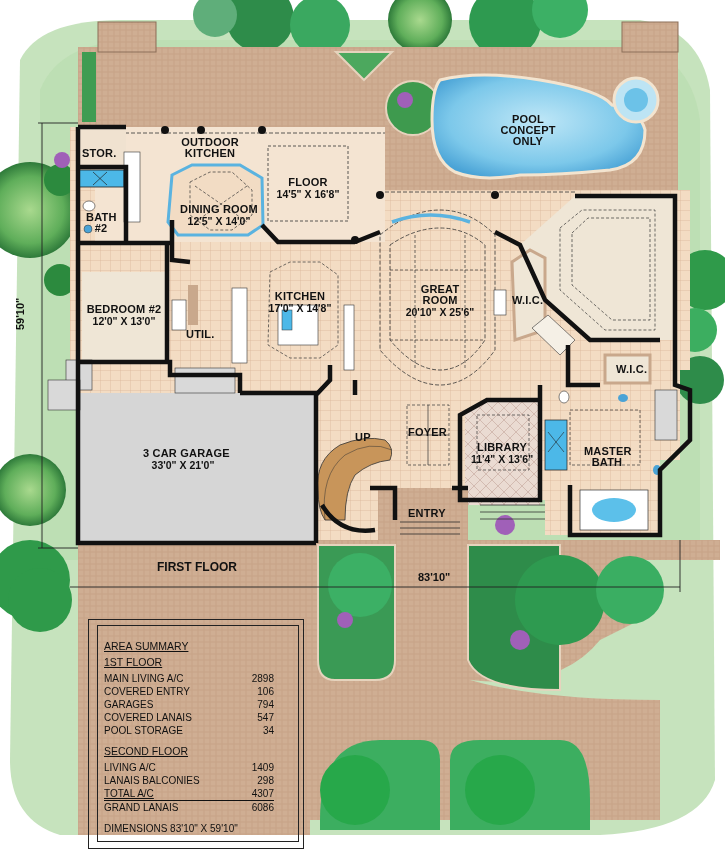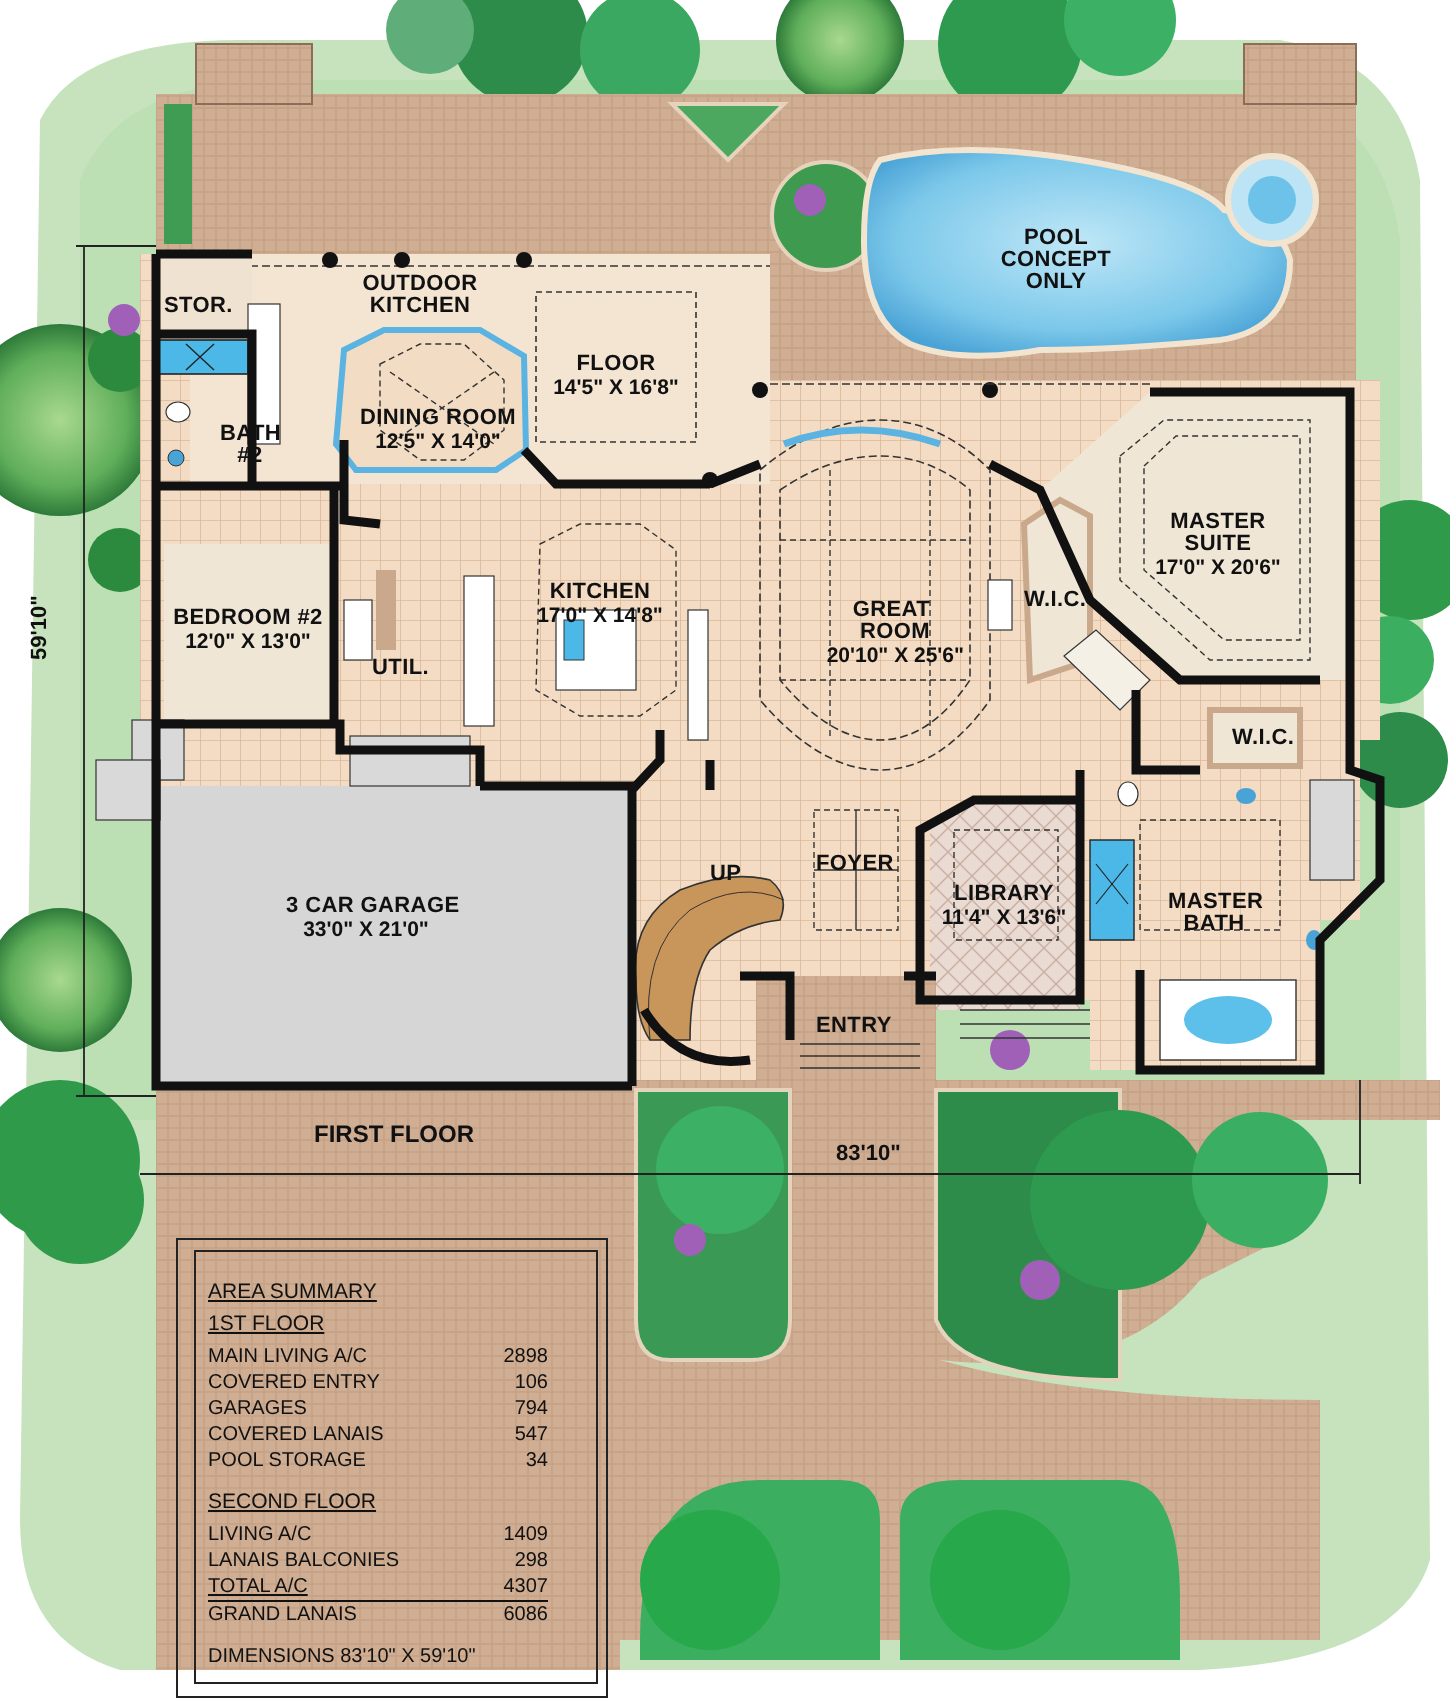--- a/index.html
+++ b/index.html
@@ -241,21 +241,21 @@
   <div class="dimtext" style="left:14px;top:330px;transform:rotate(-90deg);transform-origin:left top;">59'10"</div>
   <div class="dimtext" style="left:418px;top:571px;">83'10"</div>
   <div class="dimtext" style="left:157px;top:560px;font-size:12px;">FIRST FLOOR</div>
 
   <div class="lbl" style="left:178px;top:137px;width:64px;white-space:normal;">
       <span class="name">OUTDOOR KITCHEN</span>
     </div>
   <div class="lbl" style="left:82px;top:148px;">
       <span class="name">STOR.</span>
     </div>
-  <div class="lbl" style="left:86px;top:212px;width:30px;white-space:normal;margin-left:24px;">
+  <div class="lbl" style="left:86px;top:212px;width:30px;white-space:normal;">
       <span class="name">BATH #2</span>
     </div>
   <div class="lbl" style="left:178px;top:204px;width:82px;">
       <span class="name">DINING ROOM</span>
       <span class="dim">12'5" X 14'0"</span>
     </div>
   <div class="lbl" style="left:266px;top:177px;width:84px;">
       <span class="name">FLOOR</span>
       <span class="dim">14'5" X 16'8"</span>
     </div>
@@ -263,30 +263,26 @@
       <span class="name">BEDROOM #2</span>
       <span class="dim">12'0" X 13'0"</span>
     </div>
   <div class="lbl" style="left:186px;top:329px;">
       <span class="name">UTIL.</span>
     </div>
   <div class="lbl" style="left:260px;top:291px;width:80px;">
       <span class="name">KITCHEN</span>
       <span class="dim">17'0" X 14'8"</span>
     </div>
-  <div class="lbl" style="left:398px;top:300px;width:84px;white-space:normal;text-align:right;">
+  <div class="lbl" style="left:398px;top:284px;width:84px;white-space:normal;">
       <span class="name" style="width:50px;margin:0 auto;">GREAT ROOM</span>
       <span class="dim">20'10" X 25'6"</span>
     </div>
   <div class="lbl" style="left:512px;top:295px;">
       <span class="name">W.I.C.</span>
-    </div>
-  <div class="lbl" style="left:568px;top:256px;width:82px;white-space:normal;">
-      <span class="name" style="width:60px;margin:0 auto;">MASTER SUITE</span>
-      <span class="dim">17'0" X 20'6"</span>
     </div>
   <div class="lbl" style="left:616px;top:364px;">
       <span class="name">W.I.C.</span>
     </div>
   <div class="lbl" style="left:143px;top:448px;width:80px;">
       <span class="name">3 CAR GARAGE</span>
       <span class="dim">33'0" X 21'0"</span>
     </div>
   <div class="lbl" style="left:355px;top:432px;">
       <span class="name">UP</span>

